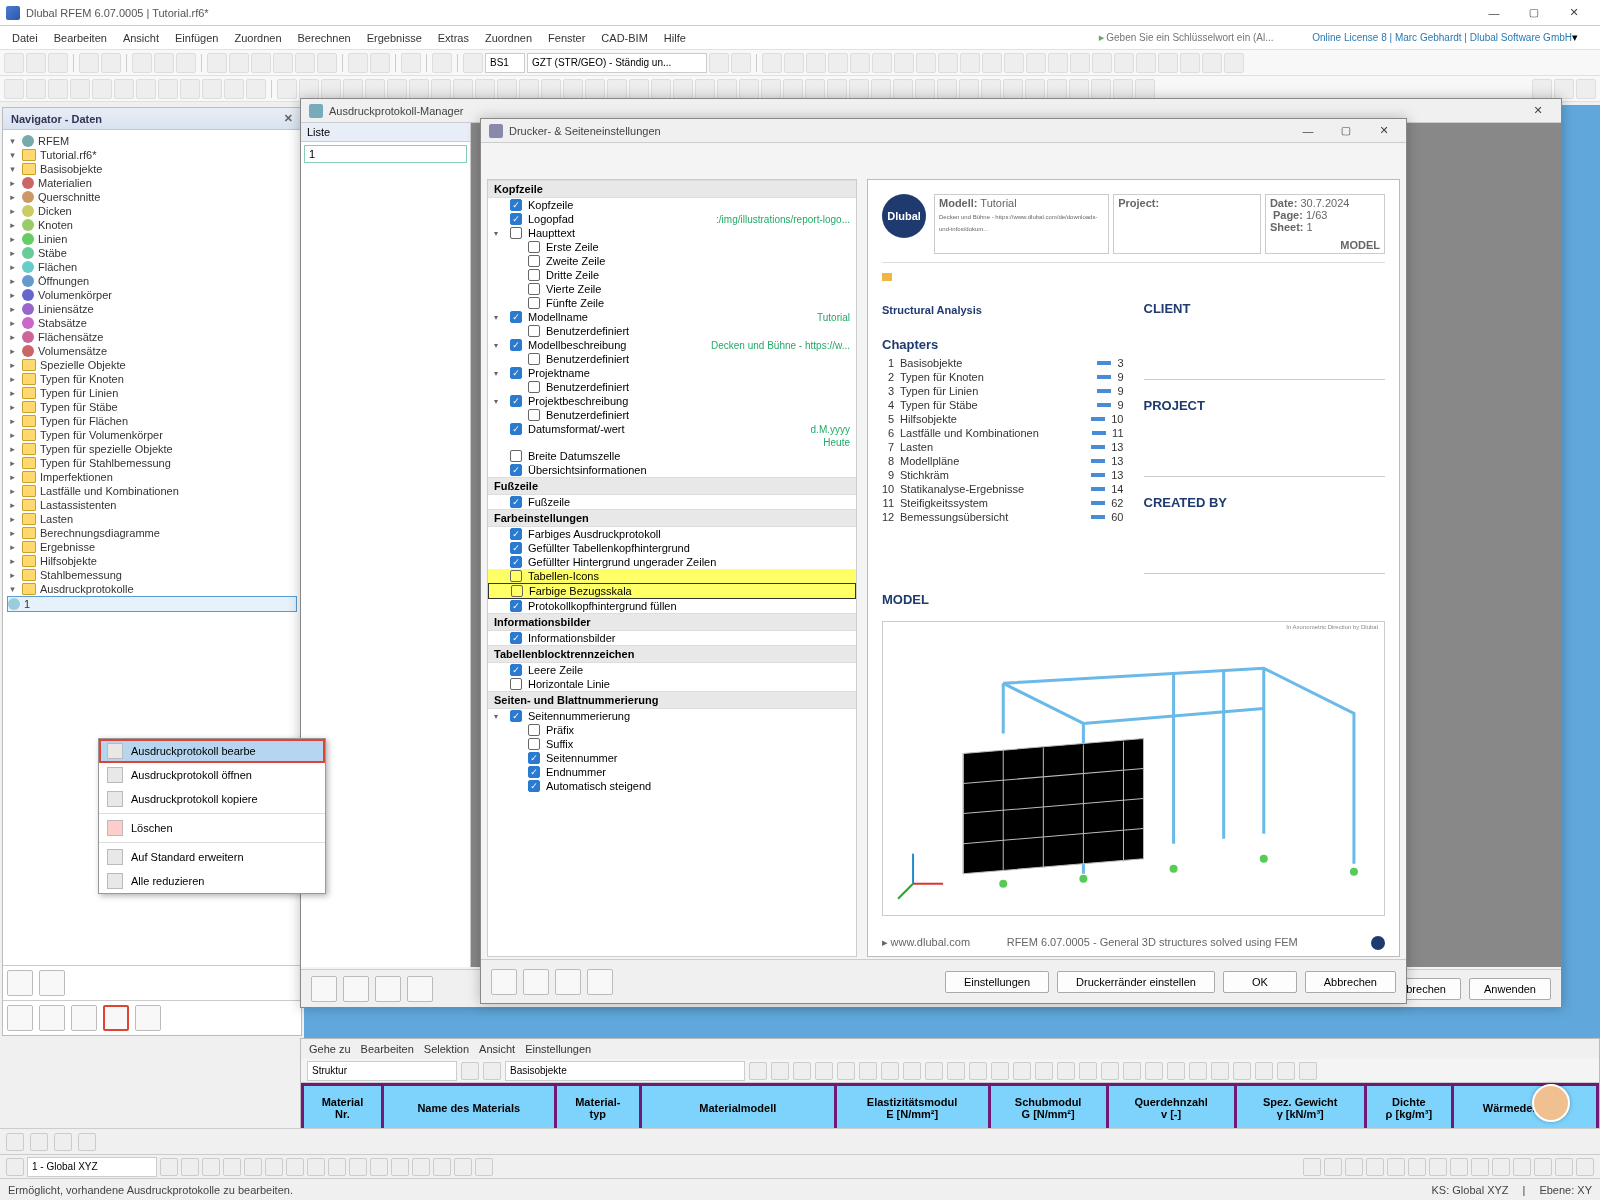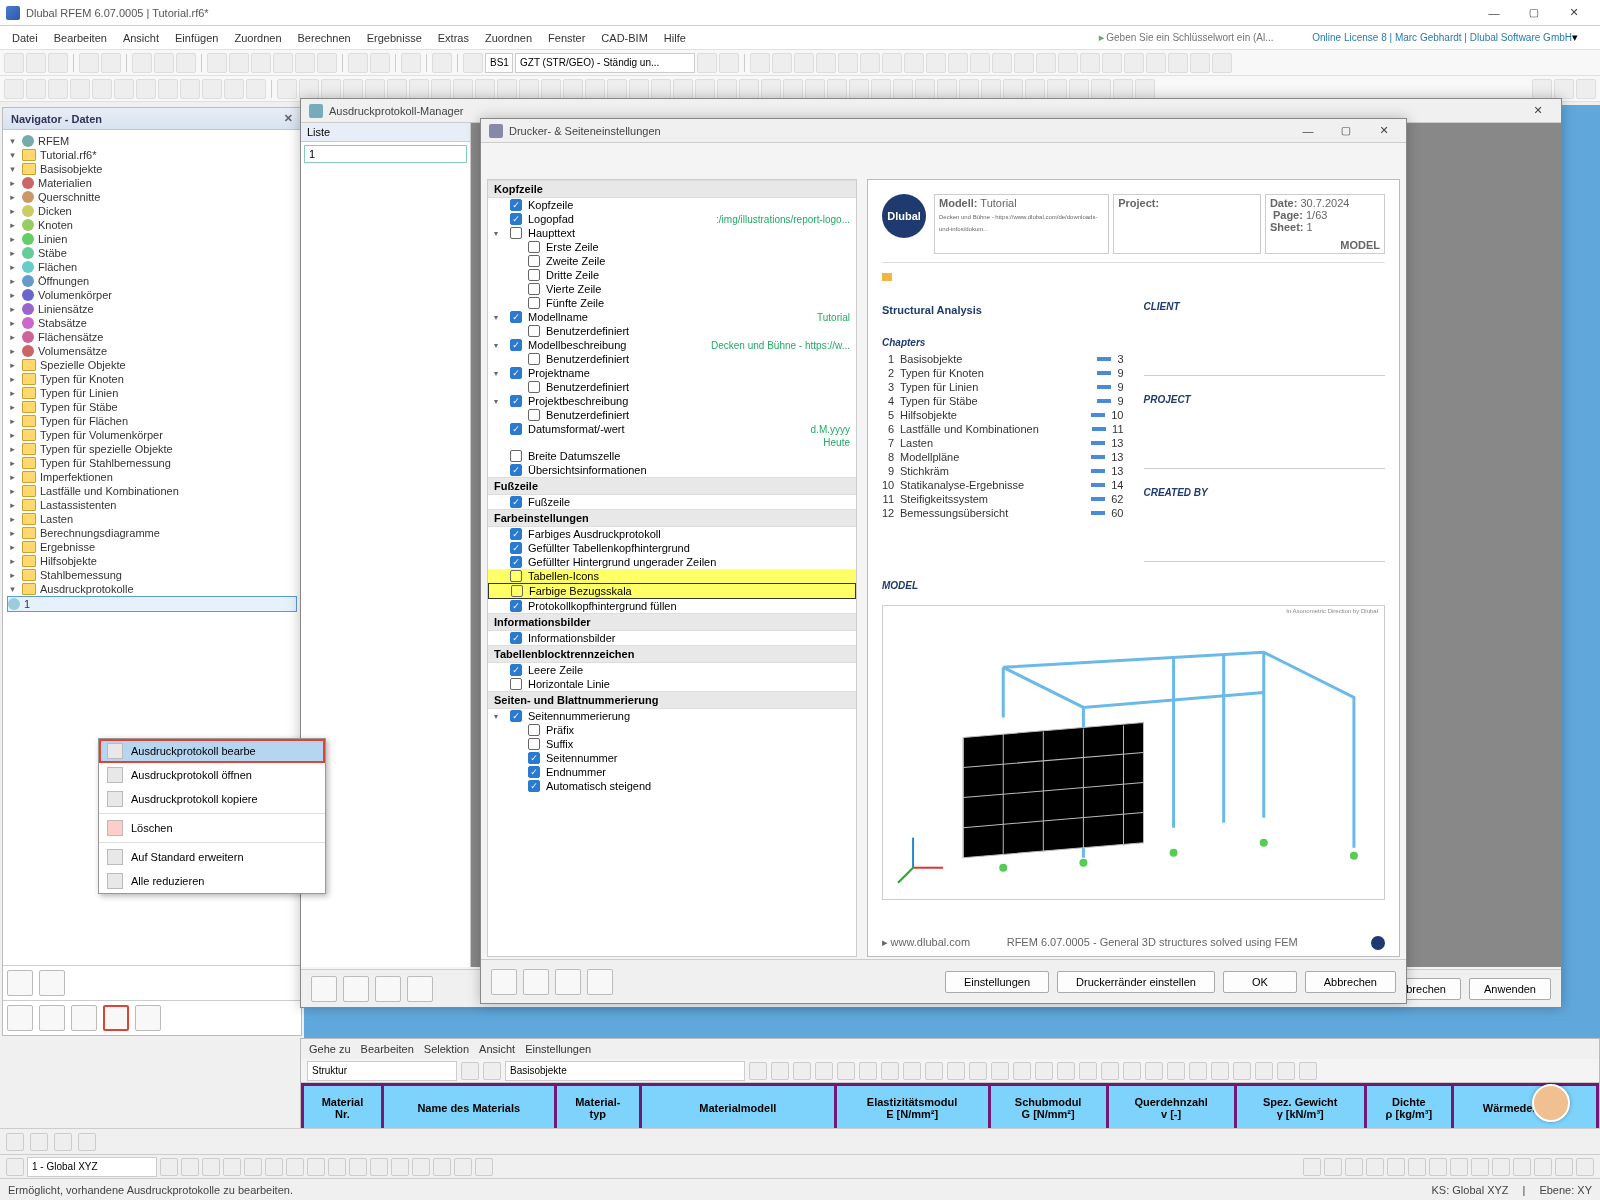--- a/index.html
+++ b/index.html
@@ -86,21 +86,21 @@
 
 
 .page { flex:1; background:#fff; border:1px solid #bbb; position:relative; overflow:hidden; padding:14px; font-family: Georgia, serif; }
 .page .hdr { display:flex; gap:8px; border-bottom:1px solid #ddd; padding-bottom:8px; }
 .page .logo { width:44px; height:44px; border-radius:50%; background:#1e3a6e; display:flex; align-items:center; justify-content:center; color:#fff; font-size:7px; font-weight:bold; }
 .page .meta { flex:1; display:flex; font-size:7px; color:#666; gap:4px; }
 .page .metabox { border:1px solid #ccc; padding:2px 4px; flex:1; }
 .page .pill { display:inline-block; width:10px; height:8px; background:#f2b544; margin-top:10px; }
 .page h1 { color:#1e3a6e; font-family: Georgia, serif; font-size:22px; margin-top:12px; line-height:1.1; font-weight:bold; }
 .page .sect { margin-top:18px; }
-.page .slabel { color:#1e3a6e; font-size:10px; font-weight:bold; margin-bottom:4px;font-style:italic; }
+.page .slabel { color:#1e3a6e; font-size:13px; font-weight:bold; margin-bottom:4px; }
 .page .box { border-bottom:1px solid #ccc; height:60px; }
 .page .twocol { display:flex; gap:20px; }
 .page .twocol > div { flex:1; }
 .page .toc { font-size:7px; color:#333; }
 .page .toc .trow { display:flex; gap:6px; padding:1px 0; align-items:center; }
 .page .toc .trow .bar { width:14px; height:4px; background:#4a8bd8; }
 .page .model { margin-top:14px; border:1px solid #ccc; height:295px; position:relative; background:#fff; }
 .page .modelhdr { position:absolute; right:6px; top:2px; font-size:6px; color:#888; }
 .page .ftr { position:absolute; left:14px; right:14px; bottom:6px; display:flex; font-size:7px; color:#666; }
 .page .ftr .r { margin-left:auto; width:14px; height:14px; background:#1e3a6e; border-radius:50%; }
@@ -185,21 +185,21 @@
   <span class="tbtn"></span>
   <span class="tsep"></span>
   <span class="tbtn"></span>
   <span class="tbtn"></span>
   <span class="tsep"></span>
   <span class="tbtn"></span>
   <span class="tsep"></span>
   <span class="tbtn"></span>
   <span class="tsep"></span>
   <span class="tbtn"></span>
-  <span class="tcombo" style="width:28px">BS1</span>
+  <span class="tcombo" style="width:40px">BS1</span>
   <span class="tcombo" style="width:180px">GZT (STR/GEO) - Ständig un...</span>
   <span class="tbtn"></span>
   <span class="tbtn"></span>
   <span class="tsep"></span>
   <span class="tbtn"></span>
     <span class="tbtn"></span>
     <span class="tbtn"></span>
     <span class="tbtn"></span>
     <span class="tbtn"></span>
     <span class="tbtn"></span>

